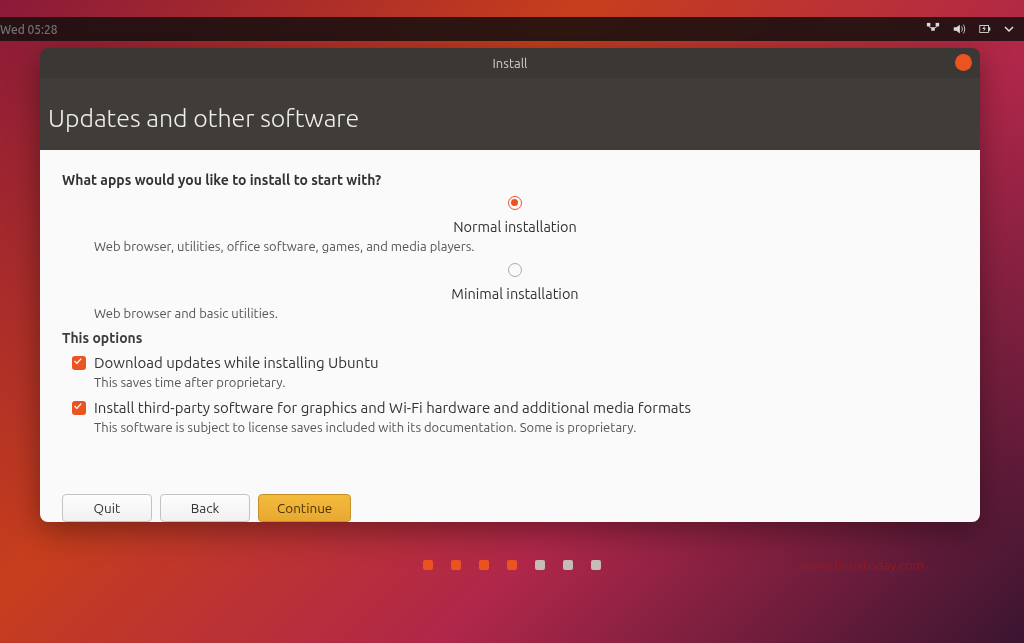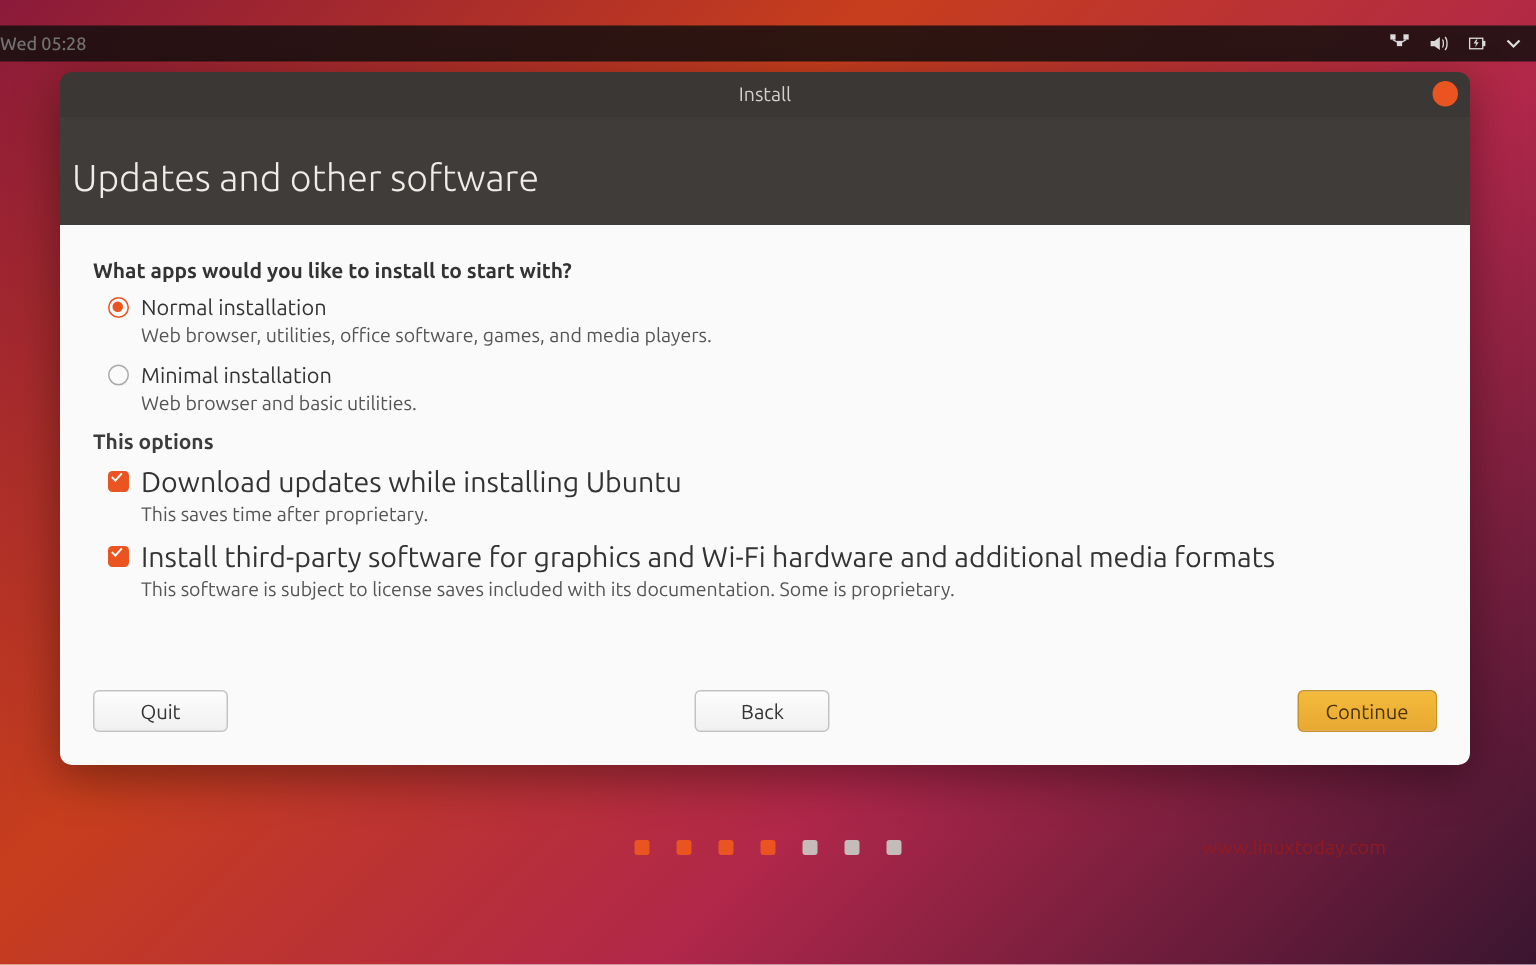--- a/index.html
+++ b/index.html
@@ -81,20 +81,21 @@
       font-size: 14px;
       color: #333;
       margin-bottom: 8px;
     }
     .radio-row {
       display: flex;
       align-items: center;
       gap: 8px;
       margin: 6px 0 2px 10px;
       cursor: pointer;
+      flex-direction: column;
     }
     .radio {
       width: 14px;
       height: 14px;
       border-radius: 50%;
       border: 1.5px solid #aaa;
       position: relative;
       flex-shrink: 0;
     }
     .radio.selected {
@@ -138,25 +139,25 @@
     }
     .checkbox::after {
       content: '✓';
       color: #fff;
       font-size: 11px;
       font-weight: bold;
       position: absolute;
       top: -1px;
       left: 2px;
     }
-    .check-label { font-size: 19px; color: #333; }
+    .check-label { font-size: 15px; color: #333; }
     .button-row {
       display: flex;
       gap: 8px;
-      justify-content: space-between;
+      justify-content: flex-start;
       margin-top: 60px;
     }
     .btn {
       min-width: 90px;
       padding: 5px 18px;
       border: 1px solid #c3c3c3;
       border-radius: 4px;
       background: linear-gradient(#fdfdfd, #f0f0f0);
       font-size: 13.5px;
       color: #333;

